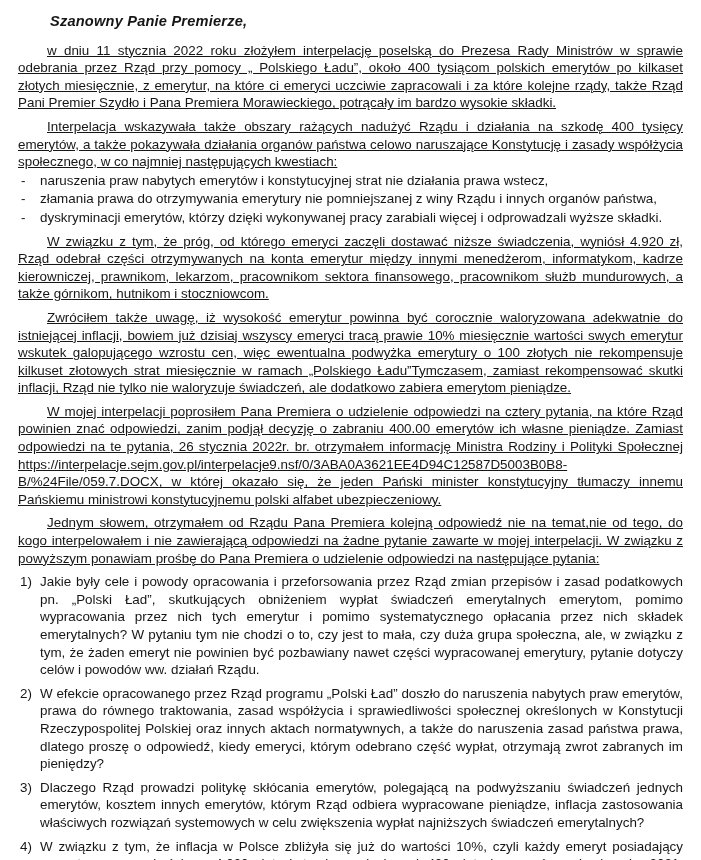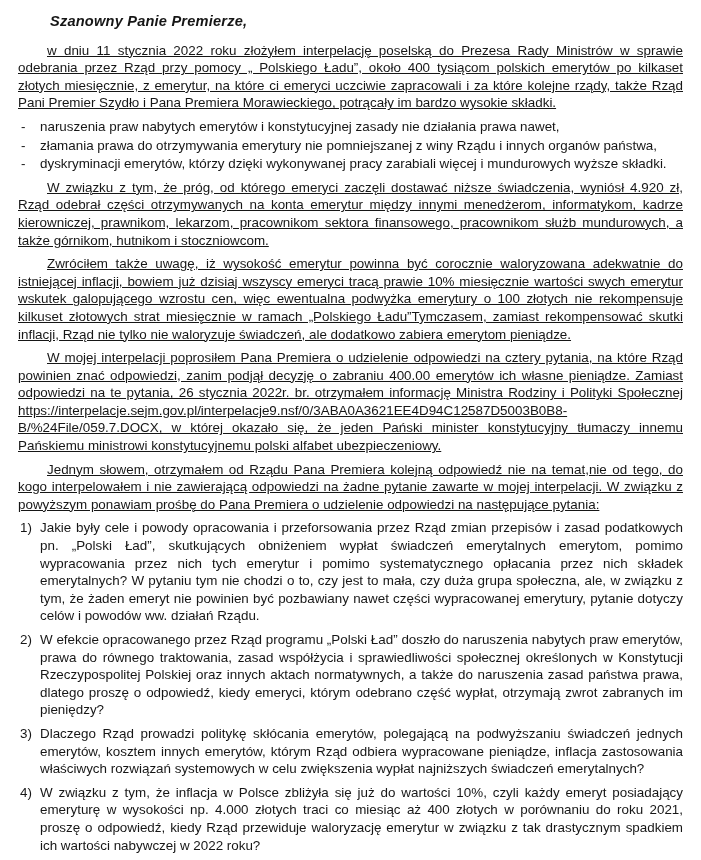--- a/index.html
+++ b/index.html
@@ -78,33 +78,34 @@
 </style>
 </head>
 <body>
 
 <div class="page">
 
   <div class="salutation">Szanowny Panie Premierze,</div>
 
   <p class="para">w dniu 11 stycznia 2022 roku złożyłem interpelację poselską do Prezesa Rady Ministrów w sprawie odebrania przez Rząd przy pomocy „ Polskiego Ładu”, około 400 tysiącom polskich emerytów po kilkaset złotych miesięcznie, z emerytur, na które ci emeryci uczciwie zapracowali i za które kolejne rządy, także Rząd Pani Premier Szydło i Pana Premiera Morawieckiego, potrącały im bardzo wysokie składki.</p>
 
+  <p class="para no-bottom">Interpelacja wskazywała także obszary rażących nadużyć Rządu i działania na szkodę 400 tysięcy emerytów, a także pokazywała działania organów państwa celowo naruszające Konstytucję i zasady współżycia społecznego, w co najmniej następujących kwestiach:</p>
 
   <ul class="dash-list">
     <li>
       <span class="dash-marker">-</span>
-      <span class="dash-text">naruszenia  praw nabytych emerytów i konstytucyjnej zasady nie działania prawa nawet,</span>
+      <span class="dash-text">naruszenia  praw nabytych emerytów i konstytucyjnej strat nie działania prawa wstecz,</span>
     </li>
     <li>
       <span class="dash-marker">-</span>
       <span class="dash-text">złamania prawa do otrzymywania emerytury nie pomniejszanej z winy Rządu i innych organów państwa,</span>
     </li>
     <li>
       <span class="dash-marker">-</span>
-      <span class="dash-text">dyskryminacji emerytów, którzy dzięki wykonywanej pracy zarabiali więcej i mundurowych wyższe składki.</span>
+      <span class="dash-text">dyskryminacji emerytów, którzy dzięki wykonywanej pracy zarabiali więcej i odprowadzali wyższe składki.</span>
     </li>
   </ul>
 
   <p class="para">W związku z tym, że próg, od którego emeryci zaczęli dostawać niższe świadczenia, wyniósł 4.920 zł, Rząd odebrał części otrzymywanych na konta emerytur między innymi menedżerom, informatykom, kadrze kierowniczej, prawnikom, lekarzom, pracownikom sektora finansowego, pracownikom służb mundurowych, a także górnikom, hutnikom i stoczniowcom.</p>
 
   <p class="para">Zwróciłem także uwagę, iż wysokość emerytur powinna być corocznie waloryzowana adekwatnie do istniejącej inflacji, bowiem już dzisiaj wszyscy emeryci tracą prawie 10% miesięcznie wartości swych emerytur wskutek galopującego wzrostu cen, więc ewentualna podwyżka emerytury o 100 złotych nie rekompensuje kilkuset złotowych strat miesięcznie w ramach „Polskiego Ładu”Tymczasem, zamiast rekompensować skutki inflacji, Rząd nie tylko nie waloryzuje świadczeń, ale dodatkowo zabiera emerytom pieniądze.</p>
 
   <p class="para">W mojej interpelacji poprosiłem Pana Premiera o udzielenie odpowiedzi na cztery pytania, na które Rząd powinien znać odpowiedzi, zanim podjął decyzję o zabraniu 400.00 emerytów ich własne pieniądze. Zamiast odpowiedzi na te pytania, 26 stycznia 2022r. br. otrzymałem informację Ministra Rodziny i Polityki Społecznej https://interpelacje.sejm.gov.pl/interpelacje9.nsf/0/3ABA0A3621EE4D94C12587D5003B0B8-B/%24File/059.7.DOCX, w której okazało się, że jeden Pański minister konstytucyjny tłumaczy innemu Pańskiemu ministrowi konstytucyjnemu polski alfabet ubezpieczeniowy.</p>
 
   <p class="para">Jednym słowem, otrzymałem od Rządu Pana Premiera kolejną odpowiedź nie na temat,nie od tego, do kogo interpelowałem i nie zawierającą odpowiedzi na żadne pytanie zawarte w mojej interpelacji. W związku z powyższym ponawiam prośbę do Pana Premiera o udzielenie odpowiedzi na następujące pytania:</p>

